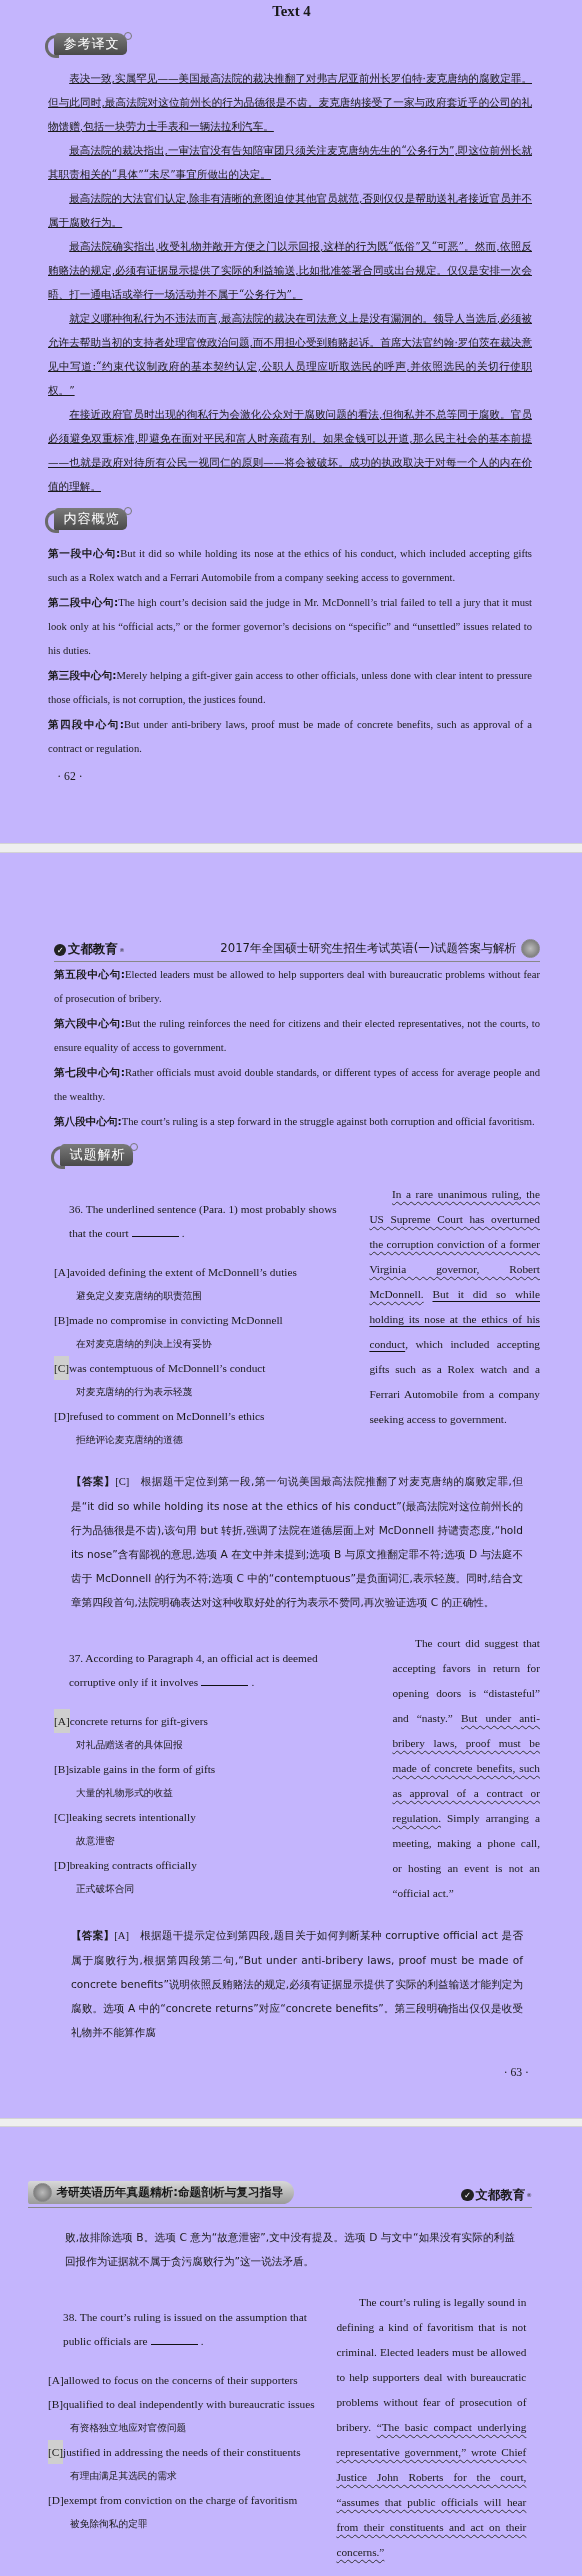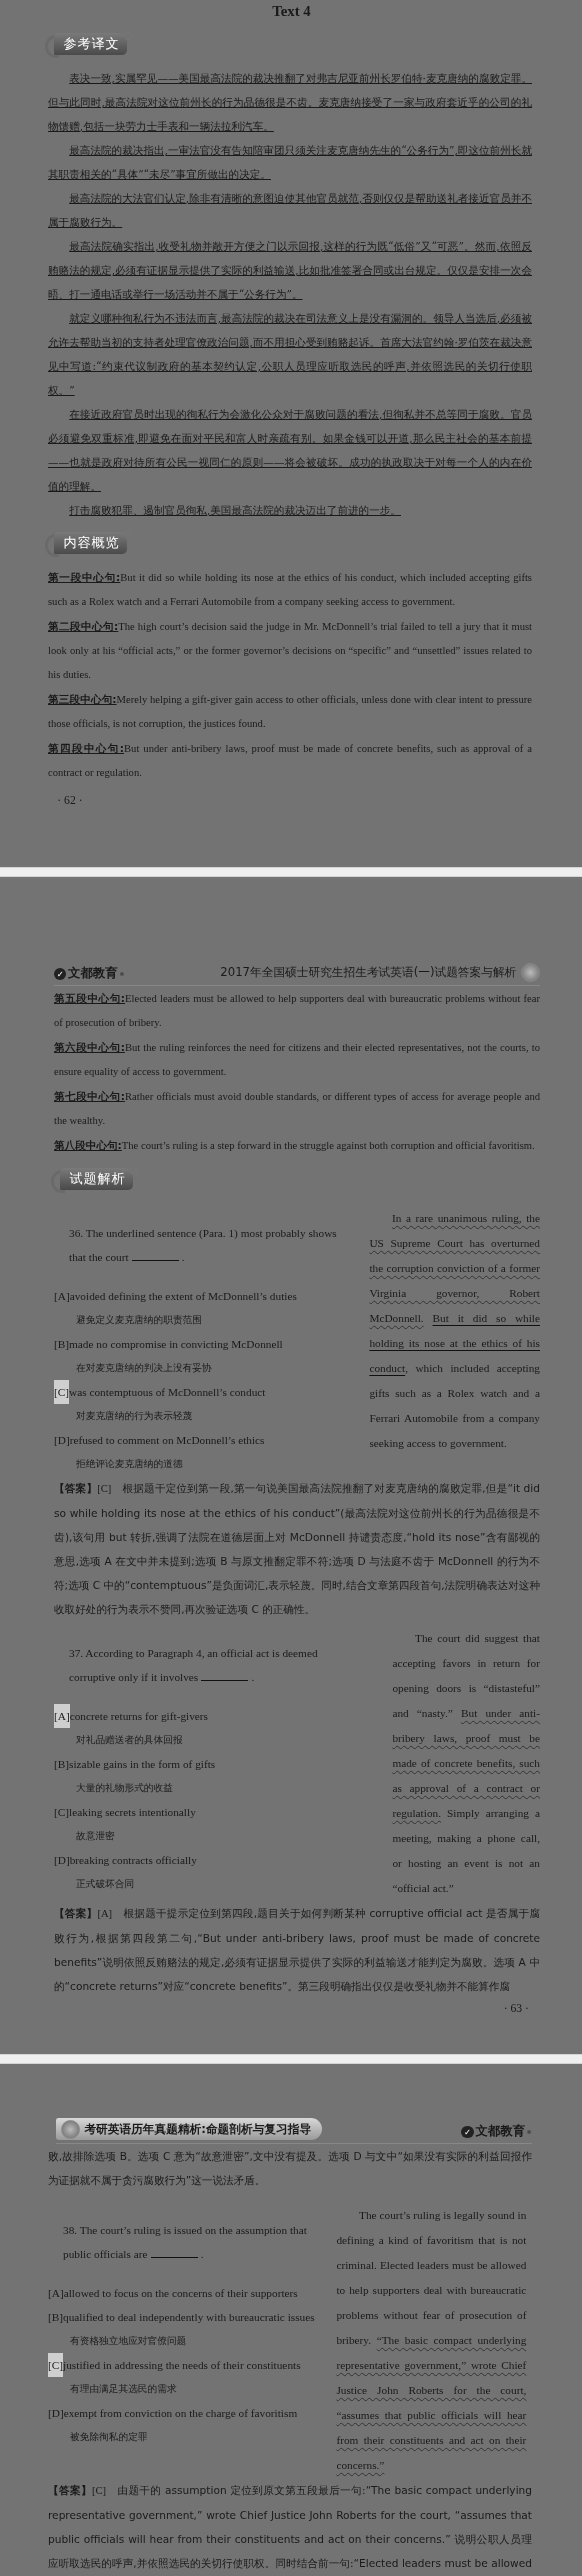--- a/index.html
+++ b/index.html
@@ -1,73 +1,72 @@
 <!DOCTYPE html>
 <html style="font-size:12.4px"><head>
 <meta charset="utf-8">
 <style>
   html, body { margin: 0; padding: 0; background: #ffffff; }
   body { width: 583px; font-family: "DejaVu Serif", "Liberation Serif", serif; color: #1a1a1a; }
-  .page { position: relative; background: #737373; }
+  .page { position: relative; background: #c4b5fd; }
   .sep { height: 7.8px; background: #efefef; border-top: 0.8px solid #d4d4d4; border-bottom: 0.8px solid #d4d4d4; }
   .doc-title { text-align: center; font-family: "Liberation Serif", serif; font-weight: bold; font-size: 14.8px; padding-top: 3.1px; height: 20px; }
   .content { padding: 0 51px 0 48px; font-size: 10.6px; line-height: 24px; }
   .content.p2 { padding: 0 43px 0 54px; }
   .content.p3 { padding: 0 51px 0 48px; }
   .para { text-indent: 2em; margin: 0; text-align: justify; text-decoration: underline; }
   .badge { display: inline-flex; align-items: center; position: relative; height: 26.4px; margin: 7.8px 0 3.1px -3.1px; }
   .badge .curl { width: 11px; height: 17px; border: 3.1px solid #6a6a6a; border-right: none; border-radius: 11px 0 0 11px; margin-right: -4.7px; margin-top: 4.7px; }
   .badge .label { background: linear-gradient(#7a7a7a, #4a4a4a); color: #fff; font-family: "DejaVu Sans", sans-serif; font-size: 13.2px; padding: 1.6px 7.8px 1.6px 9.3px; border-radius: 4.7px 9.3px 4.7px 1.6px; letter-spacing: 0.8px; line-height: 18.6px; }
   .badge .pin { width: 6.2px; height: 6.2px; border: 0.8px solid #777; border-radius: 50%; position: absolute; right: -4.7px; top: 0.8px; font-size: 4.7px; }
   .summary-row { margin: 0; line-height: 24px; text-align: justify; font-family: "Liberation Serif", serif; }
-  .summary-row .k { font-family: "DejaVu Sans", sans-serif; font-weight: bold; font-size: 10.6px; text-decoration: underline; }
+  .summary-row .k { font-family: "DejaVu Sans", sans-serif; font-weight: bold; font-size: 10.6px; }
   .page-num { font-family: "Liberation Serif", serif; font-size: 11.7px; padding: 4.7px 0 0 9.3px; }
   .page-num.right { text-align: right; padding-right: 54px; }
   .hdr { display: flex; justify-content: space-between; align-items: flex-end; margin: 0 43px 0 54px; border-bottom: 1.6px solid #888; padding-bottom: 3.1px; }
-  .hdr.alt { margin: 0 51px 0 56px; }
+  .hdr.alt { margin: 0 51px 0 28px; }
   .logo { font-family: "DejaVu Sans", sans-serif; font-weight: bold; font-size: 12.4px; display: flex; align-items: center; gap: 1.6px; }
   .logo .mark { width: 12.4px; height: 12.4px; border-radius: 50%; background: #222; color: #fff; font-size: 8.5px; display: inline-flex; align-items: center; justify-content: center; }
   .logo sup { font-size: 5.4px; font-weight: normal; }
   .hdr-title { font-family: "DejaVu Sans", sans-serif; font-size: 11.7px; display: flex; align-items: center; gap: 4.7px; margin-top: 32px; }
   .emblem { width: 17px; height: 17px; border-radius: 50%; border: 1.6px solid #888; background: radial-gradient(#bbb, #666); display: inline-block; }
   .book-tab { display: flex; align-items: center; gap: 4.7px; background: linear-gradient(#d8d8d8, #9a9a9a); border-radius: 3.1px 14px 14px 3.1px; padding: 1.6px 11px 1.6px 4.7px; font-family: "DejaVu Sans", sans-serif; font-weight: bold; font-size: 11.7px; }
   .q { display: flex; gap: 12.4px; margin-top: 4.7px; }
   .q .left { flex: 1 1 auto; font-family: "Liberation Serif", serif; font-size: 11.3px; line-height: 24px; }
   .q .right { font-family: "Liberation Serif", serif; font-size: 11.3px; line-height: 25px; text-align: justify; }
   .stem { margin: 15px; }
   .blank { display: inline-block; width: 47px; border-bottom: 1.2px solid #111; margin: 0 3.1px; height: 11px; vertical-align: baseline; }
   .opt { margin: 0; }
   .opt .tag { display: inline-block; }
   .opt .tag.hl { background: #cfcfcf; }
   .opt .zh { display: block; padding-left: 22px; font-family: "DejaVu Sans", sans-serif; font-size: 9.7px; line-height: 24px; }
   .wavy { text-decoration: underline wavy #333; text-underline-offset: 3.1px; text-decoration-thickness: 0.8px; }
   .solid { text-decoration: underline solid #111; text-underline-offset: 3.1px; }
   .indent { text-indent: 2em; display: block; }
-  .answer { margin: 0; font-size: 10.6px; line-height: 24px; text-align: justify; font-family: "DejaVu Sans", sans-serif; }
+  .answer { margin: 17px; font-size: 10.6px; line-height: 24px; text-align: justify; font-family: "DejaVu Sans", sans-serif; }
   .answer .ak { font-weight: bold; }
   .answer .al { font-family: "Liberation Serif", serif; margin-right: 11px; }
 </style>
 </head>
 <body>
 
 <div class="page">
   <div class="doc-title">Text 4</div>
   <div class="content">
     <div class="badge">
       <span class="curl"></span>
       <span class="label">参考译文</span>
       <span class="pin"></span>
     </div>
     <p class="para">表决一致,实属罕见——美国最高法院的裁决推翻了对弗吉尼亚前州长罗伯特·麦克唐纳的腐败定罪。但与此同时,最高法院对这位前州长的行为品德很是不齿。麦克唐纳接受了一家与政府套近乎的公司的礼物馈赠,包括一块劳力士手表和一辆法拉利汽车。</p>
     <p class="para">最高法院的裁决指出,一审法官没有告知陪审团只须关注麦克唐纳先生的“公务行为”,即这位前州长就其职责相关的“具体”“未尽”事宜所做出的决定。</p>
     <p class="para">最高法院的大法官们认定,除非有清晰的意图迫使其他官员就范,否则仅仅是帮助送礼者接近官员并不属于腐败行为。</p>
     <p class="para">最高法院确实指出,收受礼物并敞开方便之门以示回报,这样的行为既“低俗”又“可恶”。然而,依照反贿赂法的规定,必须有证据显示提供了实际的利益输送,比如批准签署合同或出台规定。仅仅是安排一次会晤、打一通电话或举行一场活动并不属于“公务行为”。</p>
     <p class="para">就定义哪种徇私行为不违法而言,最高法院的裁决在司法意义上是没有漏洞的。领导人当选后,必须被允许去帮助当初的支持者处理官僚政治问题,而不用担心受到贿赂起诉。首席大法官约翰·罗伯茨在裁决意见中写道:“约束代议制政府的基本契约认定,公职人员理应听取选民的呼声,并依照选民的关切行使职权。”</p>
     <p class="para">在接近政府官员时出现的徇私行为会激化公众对于腐败问题的看法,但徇私并不总等同于腐败。官员必须避免双重标准,即避免在面对平民和富人时亲疏有别。如果金钱可以开道,那么民主社会的基本前提——也就是政府对待所有公民一视同仁的原则——将会被破坏。成功的执政取决于对每一个人的内在价值的理解。</p>
-    <p class="para">打击腐败犯罪、遏制官员徇私,美国最高法院的裁决迈出了前进的一步。</p>
 
     <div class="badge">
       <span class="curl"></span>
       <span class="label">内容概览</span>
       <span class="pin"></span>
     </div>
     <p class="summary-row"><span class="k">第一段中心句:</span><span>But it did so while holding its nose at the ethics of his conduct, which included accepting gifts such as a Rolex watch and a Ferrari Automobile from a company seeking access to government.</span></p>
     <p class="summary-row"><span class="k">第二段中心句:</span><span>The high court’s decision said the judge in Mr. McDonnell’s trial failed to tell a jury that it must look only at his “official acts,” or the former governor’s decisions on “specific” and “unsettled” issues related to his duties.</span></p>
     <p class="summary-row"><span class="k">第三段中心句:</span><span>Merely helping a gift-giver gain access to other officials, unless done with clear intent to pressure those officials, is not corruption, the justices found.</span></p>
     <p class="summary-row"><span class="k">第四段中心句:</span><span>But under anti-bribery laws, proof must be made of concrete benefits, such as approval of a contract or regulation.</span></p>

